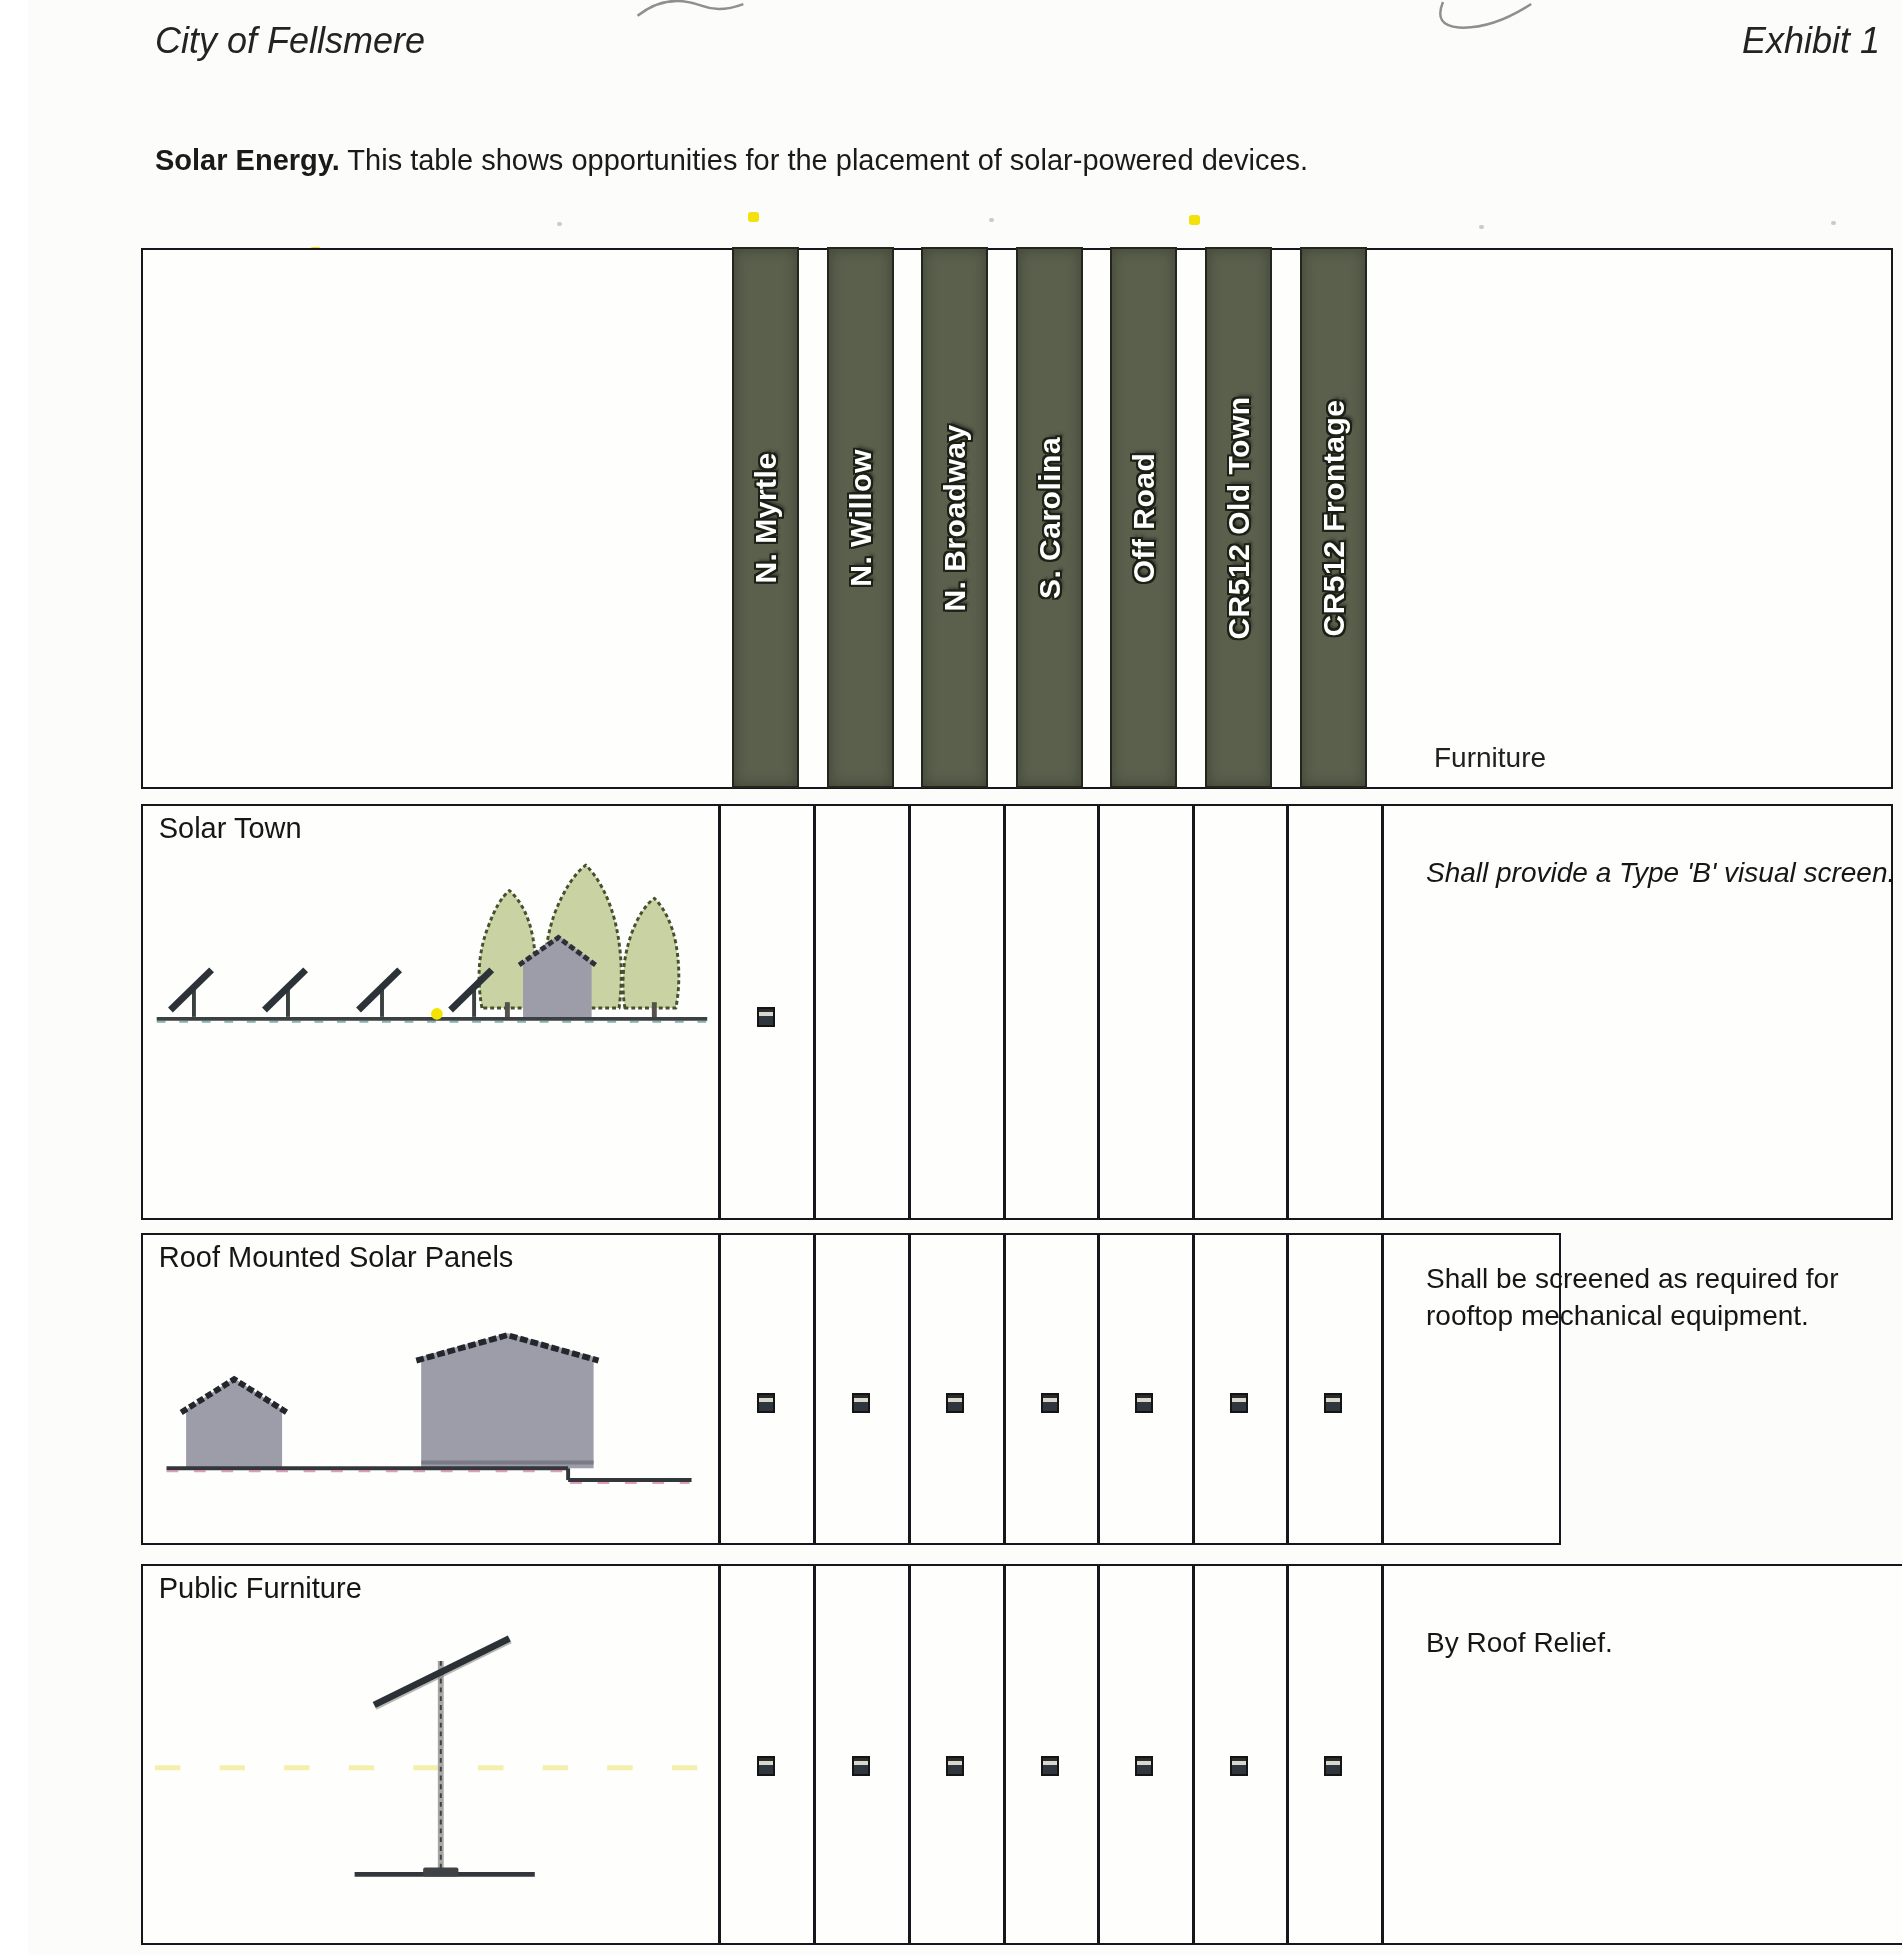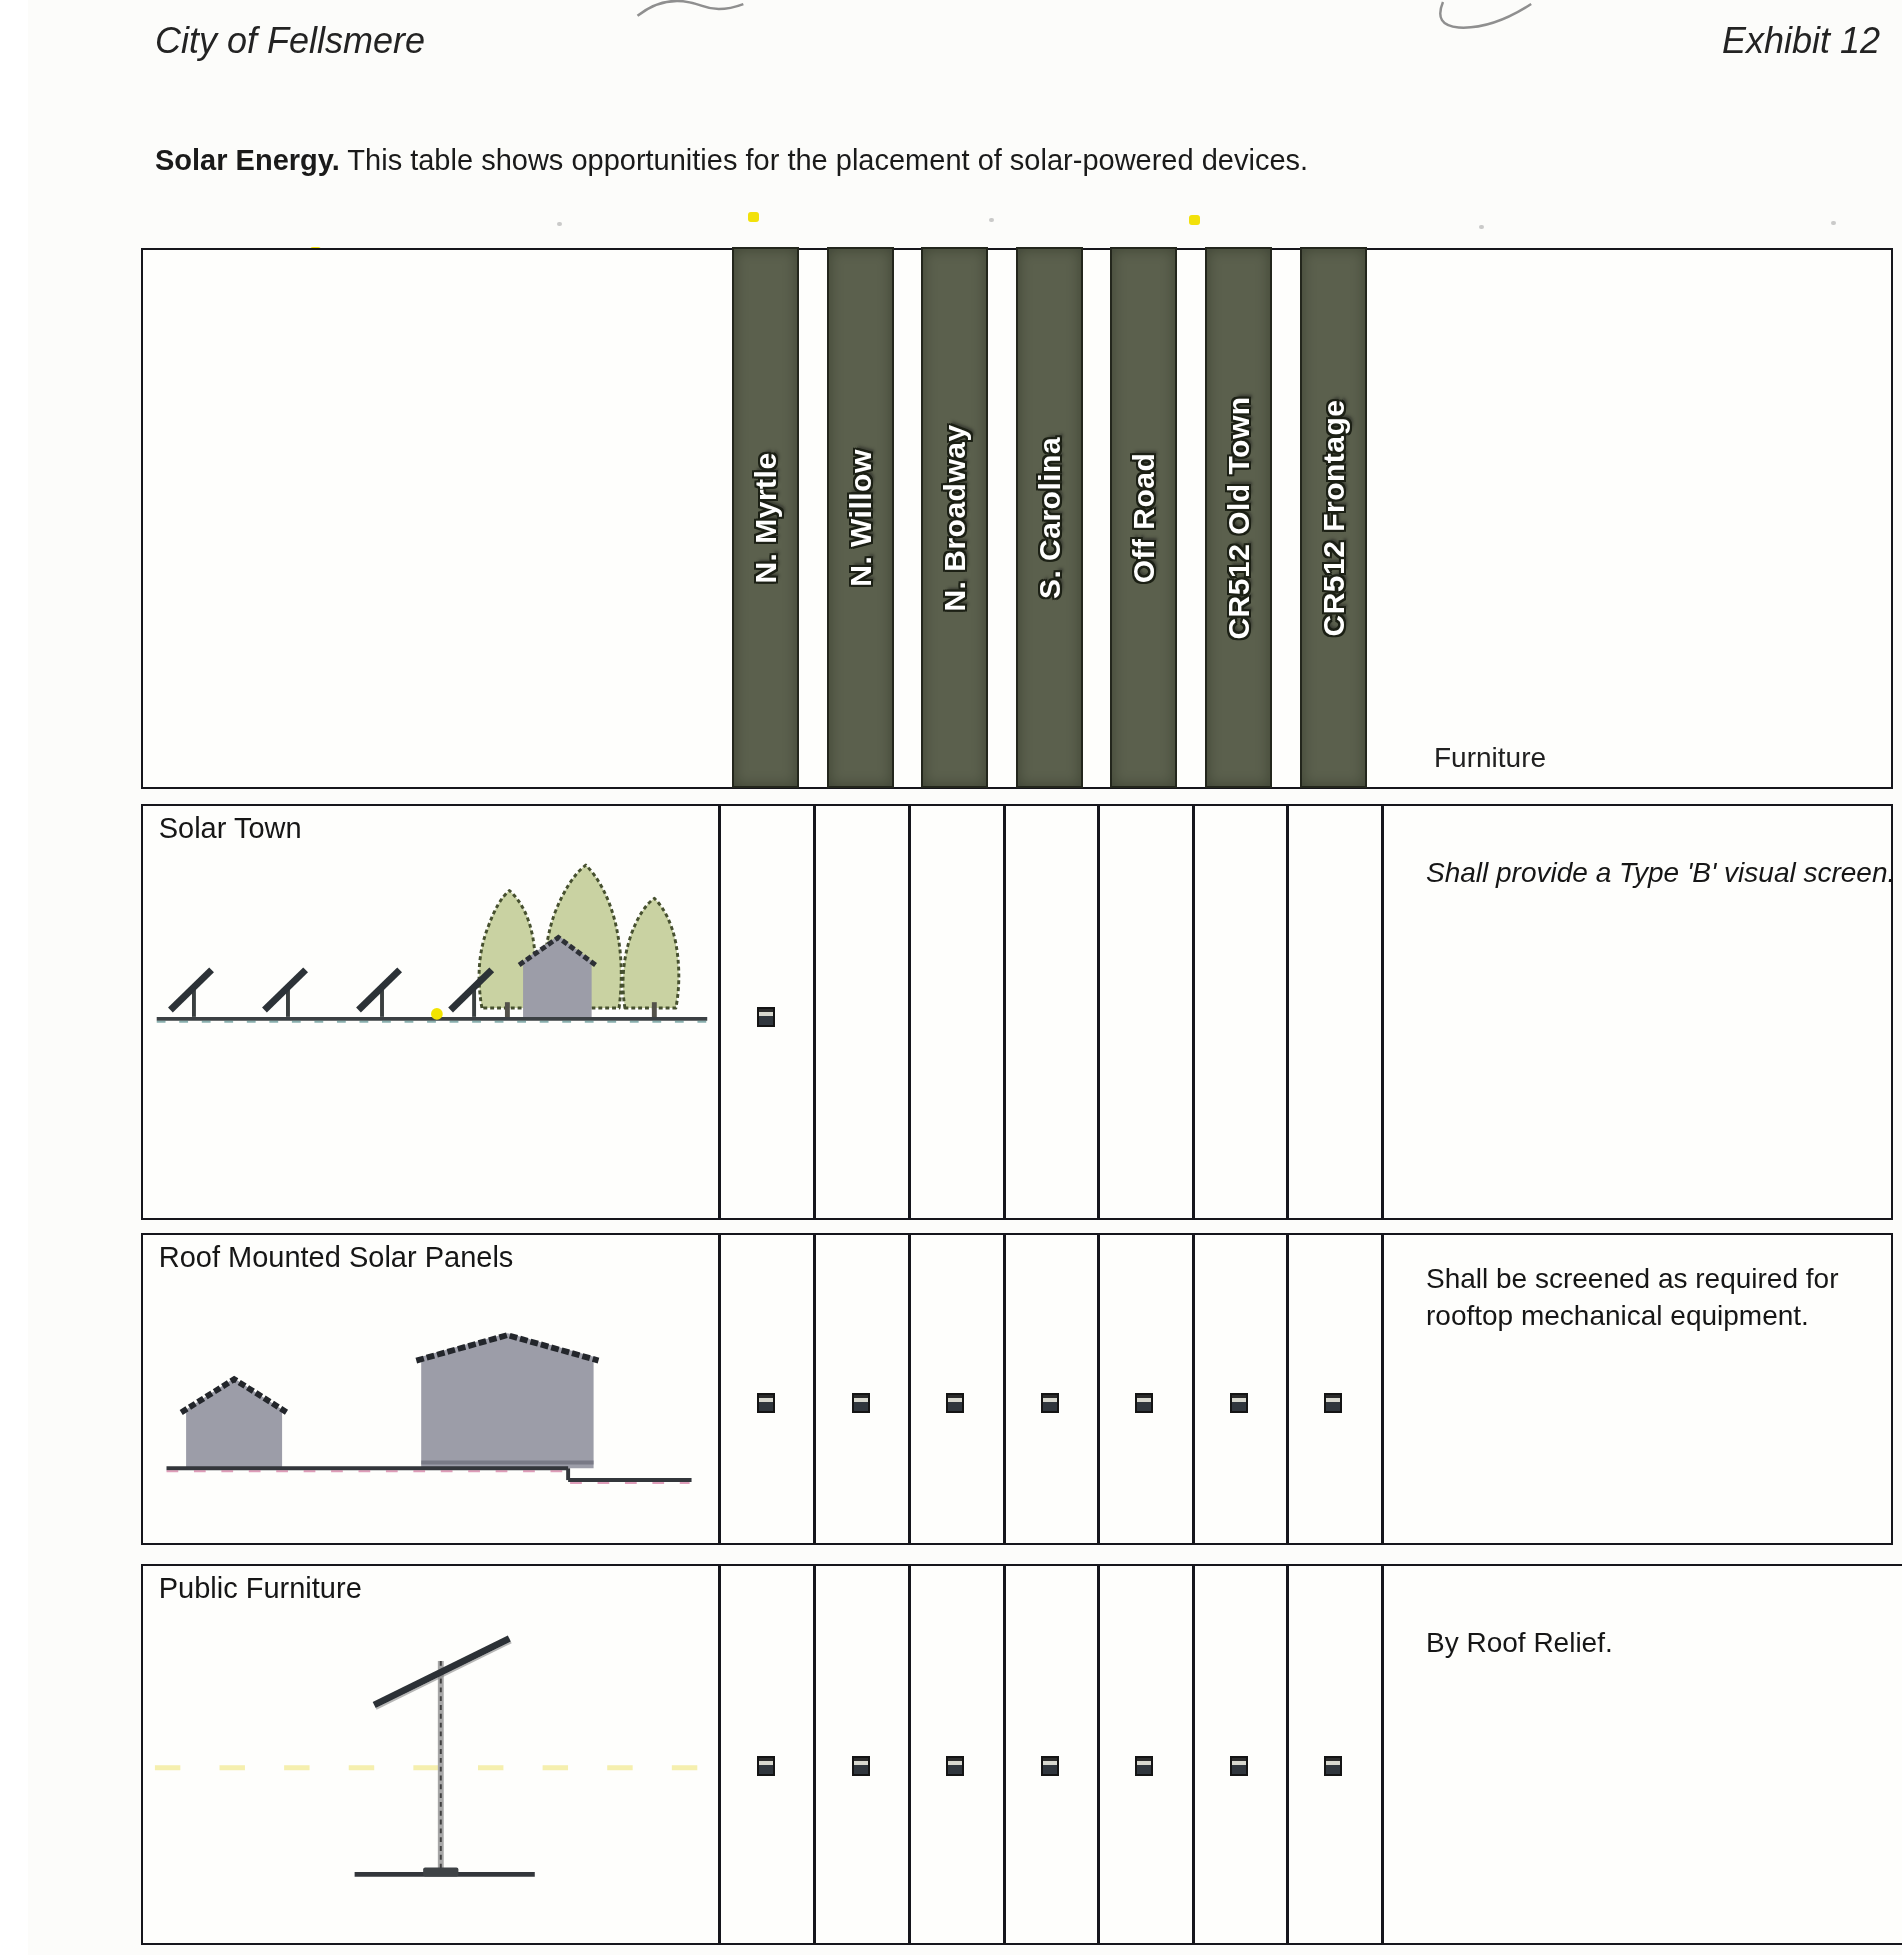--- a/index.html
+++ b/index.html
@@ -62,21 +62,21 @@
   <div class="speck" style="left:1605px;top:252px"></div>
   <div class="speck" style="left:745px;top:1001px"></div>
   <div class="speck dim" style="left:1325px;top:253px"></div>
   <div class="speck dim" style="left:1565px;top:1025px;width:7.8px;height:6.9px"></div>
   <div class="gray-dot" style="left:529px;top:222px"></div>
   <div class="gray-dot" style="left:961px;top:218px"></div>
   <div class="gray-dot" style="left:1451px;top:225px"></div>
   <div class="gray-dot" style="left:1803px;top:221px"></div>
 
   <div class="doc-title left">City of Fellsmere</div>
-  <div class="doc-title right">Exhibit 12</div>
+  <div class="doc-title right">Exhibit 1</div>
   <div class="intro"><b>Solar Energy.</b><span> This table shows opportunities for the placement of solar-powered devices.</span></div>
 
   <div class="box header-box">
     <div class="bar" style="left:589px">
         <span class="bar-label">N. Myrtle</span>
       </div>
     <div class="bar" style="left:684px">
         <span class="bar-label">N. Willow</span>
       </div>
     <div class="bar" style="left:778px">
@@ -127,21 +127,21 @@
     <div class="vline" style="left:860px"></div>
     <div class="vline" style="left:954px"></div>
     <div class="vline" style="left:1049px"></div>
     <div class="vline" style="left:1143px"></div>
     <div class="vline" style="left:1238px"></div>
     <div class="mark" style="left:614px;top:201px"></div>
 
     <div class="specifics-text nowrap" style="top:48px">Shall provide a Type 'B' visual screen.</div>
   </div>
 
-  <div class="box" style="left:113px;top:1233px;width:1752px;height:312px">
+  <div class="box" style="left:113px;top:1233px;width:1420px;height:312px">
     <div class="row-label">Roof Mounted Solar Panels</div>
     <svg class="illustration" width="575" height="306" viewBox="0 0 587 312">
       <polygon points="44,238 44,178 93,146 142,178 142,238" fill="#9c9da8"></polygon>
       <path d="M39 181 L93 147 L147 181" fill="none" stroke="#23262b" stroke-width="6" stroke-dasharray="7 3"></path>
       <polygon points="284,238 284,124 372,100 460,124 460,238" fill="#9c9da8"></polygon>
       <path d="M279 128 L372 102 L465 128" fill="none" stroke="#23262b" stroke-width="6" stroke-dasharray="8 3"></path>
       <path d="M284 232 H460" stroke="#6b6c78" stroke-width="4" opacity=".7"></path>
       <path d="M24 238 H434" stroke="#33363b" stroke-width="4"></path>
       <path d="M434 238 V250" stroke="#33363b" stroke-width="4"></path>
       <path d="M434 250 H560" stroke="#33363b" stroke-width="4"></path>

